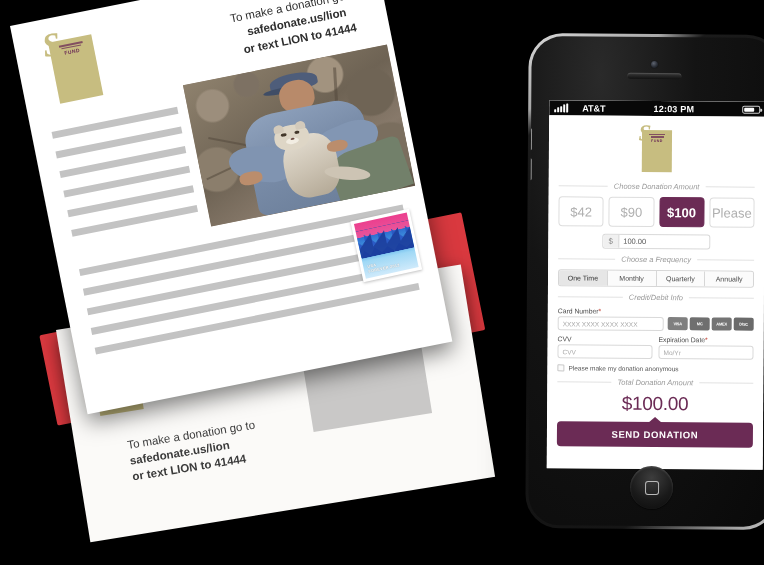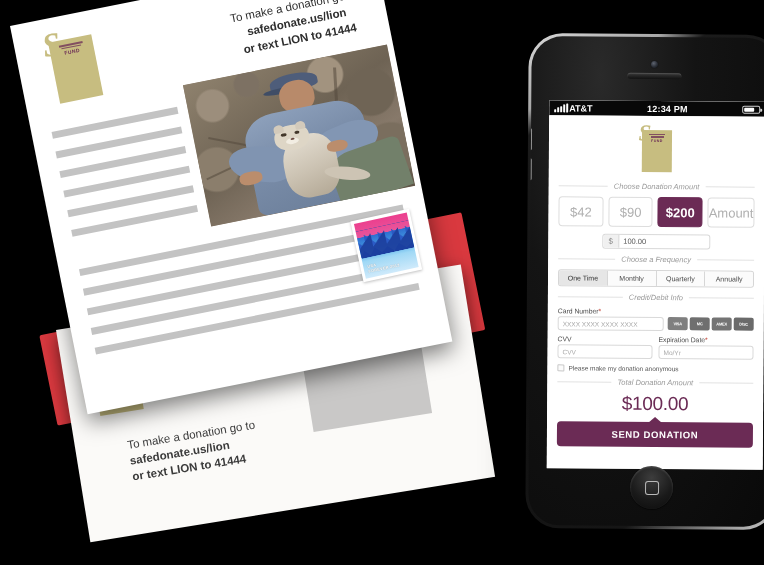--- a/index.html
+++ b/index.html
@@ -400,21 +400,21 @@
     height: 15px;
     background: #080808;
     display: flex;
     align-items: center;
     justify-content: space-between;
     padding: 0 5px;
     color: #ffffff;
     font-size: 9px;
     font-weight: bold;
   }
-  .sb-left { display: flex; align-items: center; gap: 1px; }
+  .sb-left { display: flex; align-items: center; gap: 14px; }
   .sb-bars { display: flex; align-items: flex-end; gap: 1px; height: 8px; }
   .sb-bars i { width: 2px; background: #ffffff; border-radius: 0.5px; }
   .sb-bars i:nth-child(1){height:3px;}
   .sb-bars i:nth-child(2){height:4.5px;}
   .sb-bars i:nth-child(3){height:6px;}
   .sb-bars i:nth-child(4){height:7.5px;}
   .sb-bars i:nth-child(5){height:9px;}
   .sb-time { letter-spacing: 0.2px; }
   .sb-batt {
     width: 18px; height: 8px;
@@ -737,21 +737,21 @@
             <span class="sb-left">
               <span class="sb-bars">
                 <i></i>
                   <i></i>
                   <i></i>
                   <i></i>
                   <i></i>
               </span>
               <span>AT&amp;T</span>
             </span>
-            <span class="sb-time">12:34 PM</span>
+            <span class="sb-time">12:03 PM</span>
             <span class="sb-batt">
                 <i></i>
               </span>
           </div>
 
           <div class="app">
 
             <div class="app-logo-wrap">
               <div class="app-logo">
                 <span class="logo-art" style="width:30px;height:42px;">
@@ -765,22 +765,22 @@
                   </span>
                 </span>
               </div>
             </div>
 
             <div class="sec-title">Choose Donation Amount</div>
 
             <div class="amount-row">
               <div class="amt-btn">$42</div>
               <div class="amt-btn">$90</div>
-              <div class="amt-btn selected">$200</div>
-              <div class="amt-btn">Amount</div>
+              <div class="amt-btn selected">$100</div>
+              <div class="amt-btn">Please</div>
             </div>
 
             <div class="amount-input">
               <span class="prefix">$</span>
               <span class="val">100.00</span>
             </div>
 
             <div class="sec-title">Choose a Frequency</div>
 
             <div class="freq-row">

